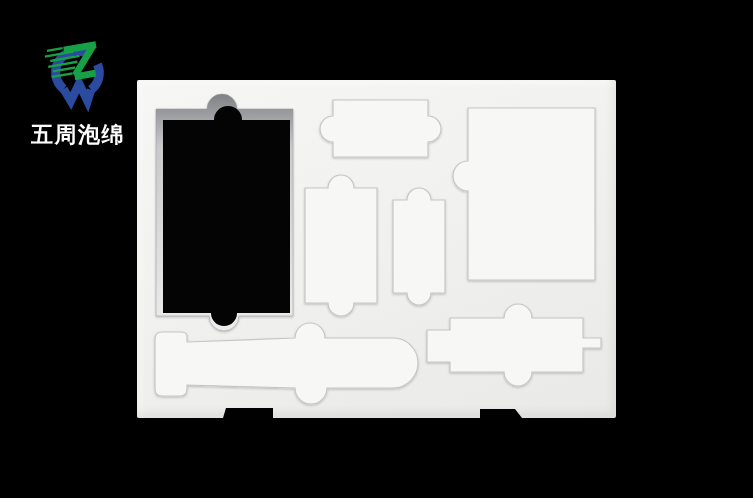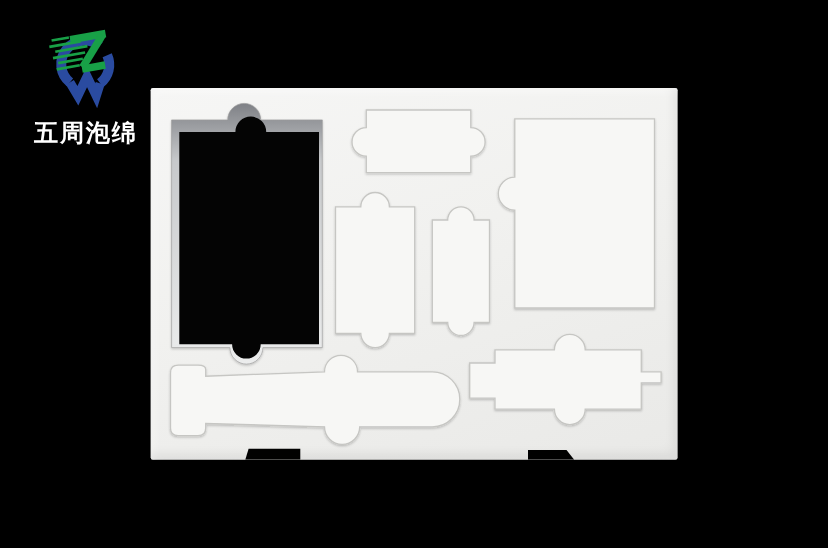--- a/index.html
+++ b/index.html
@@ -2,21 +2,21 @@
 <html><head>
 <meta charset="utf-8">
 <style>
   * { margin:0; padding:0; box-sizing:border-box; }
   body { background:#000; font-family:"Liberation Sans", sans-serif; }
   .stage {
     position:relative; width:753px; height:498px;
     background:#000; overflow:hidden;
   }
   
-  .logo { position:absolute; left:18px; top:22px; width:120px; text-align:center; }
+  .logo { position:absolute; left:18px; top:36px; width:120px; text-align:center; }
   .logo-mark { display:block; margin:0 auto; width:76px; height:80px; }
   .logo-text {
     margin-top:4px; color:#fff; font-weight:bold; font-size:22px;
     letter-spacing:1.5px; white-space:nowrap; text-align:center;
     font-family:"Liberation Sans", sans-serif;
   }
   
   .tray {
     position:absolute; left:137px; top:80px; width:479px; height:338px;
     background:linear-gradient(160deg,#f6f6f5 0%,#f1f1ef 45%,#e9e9e7 100%);

